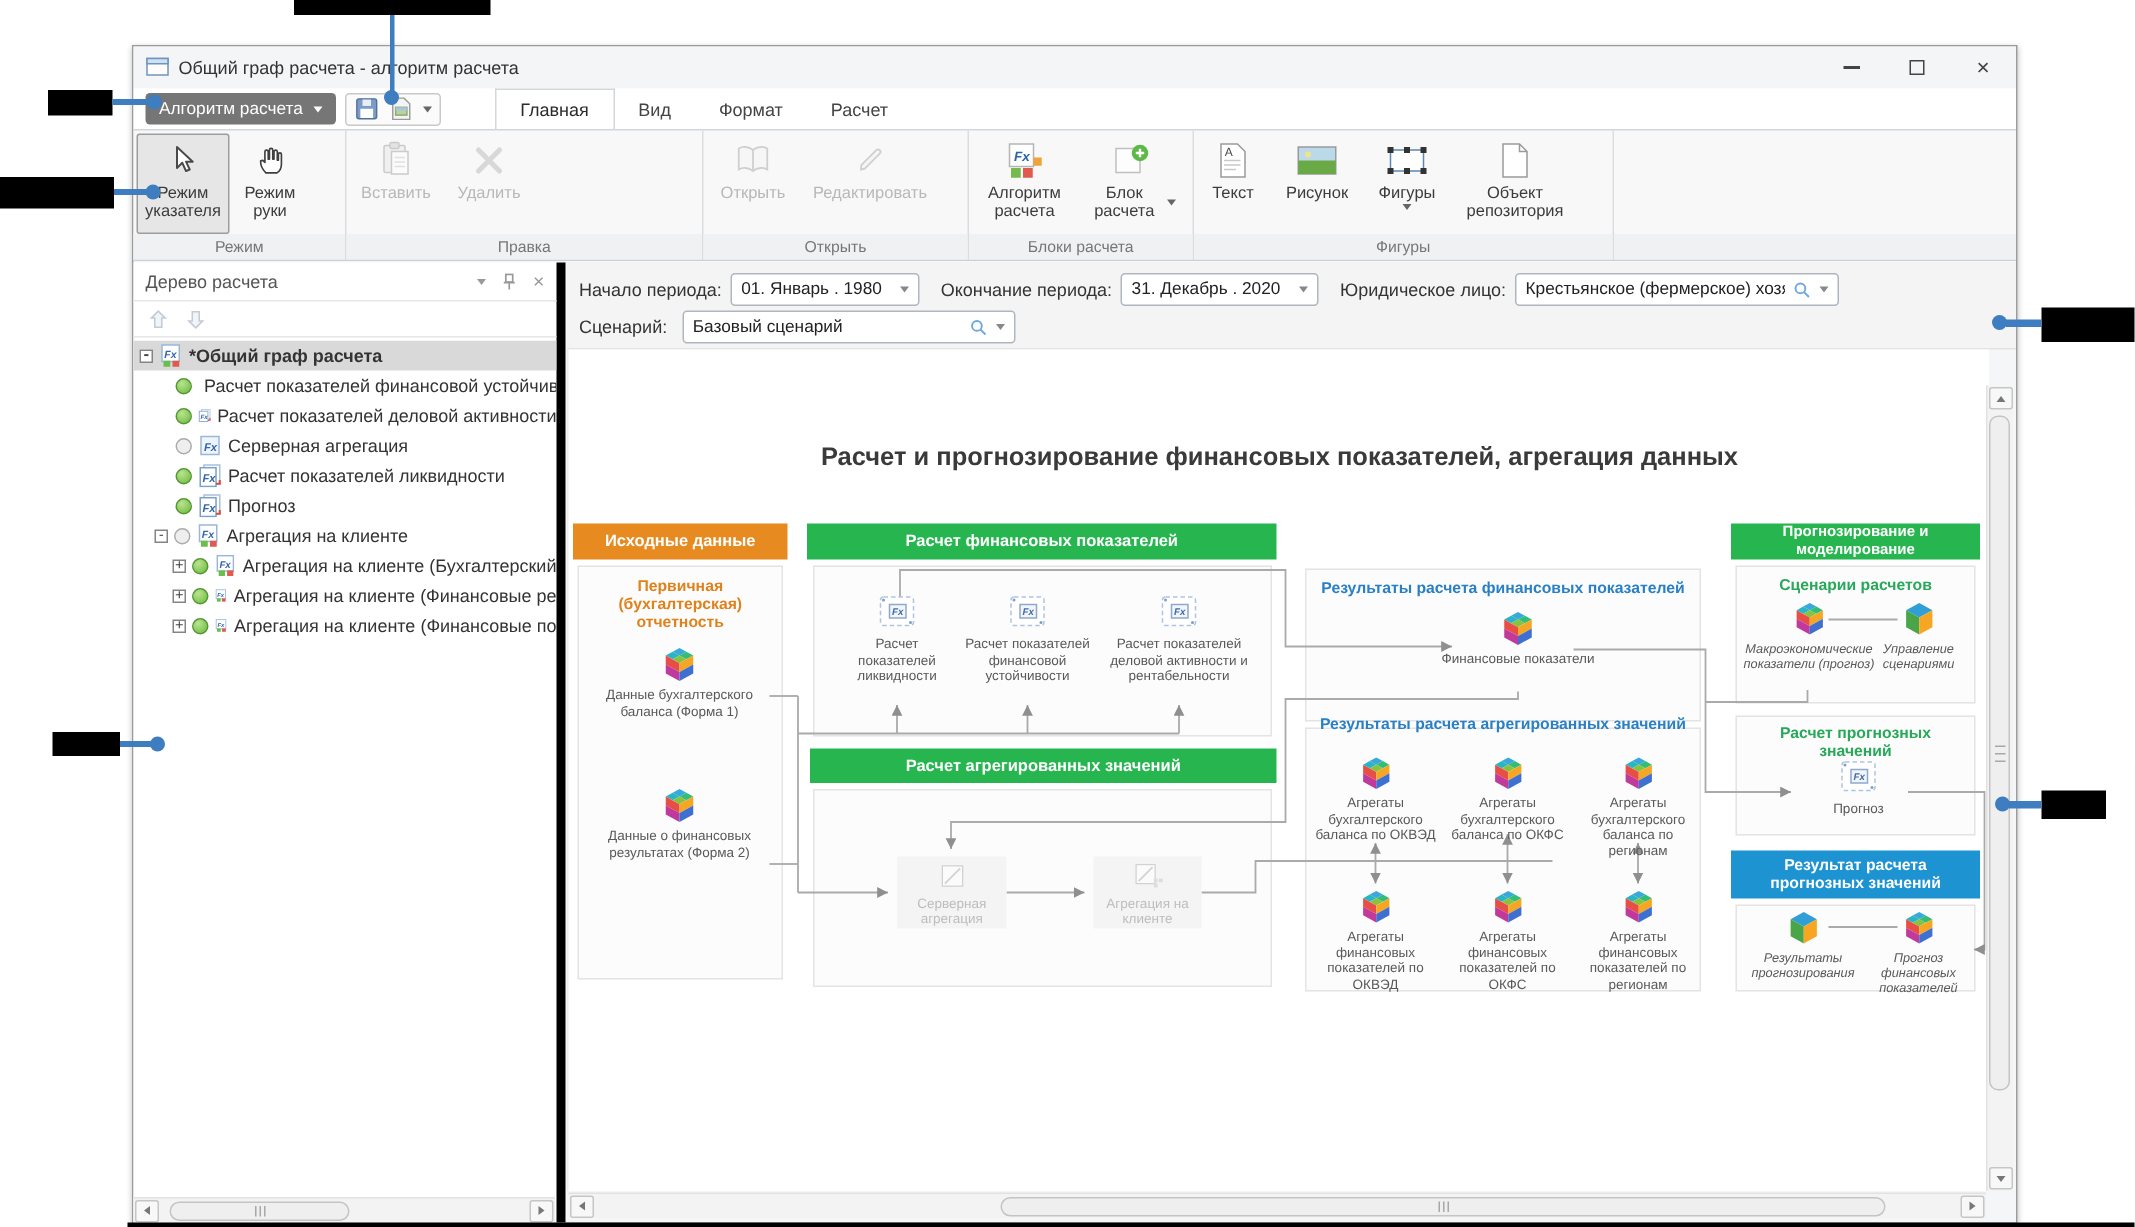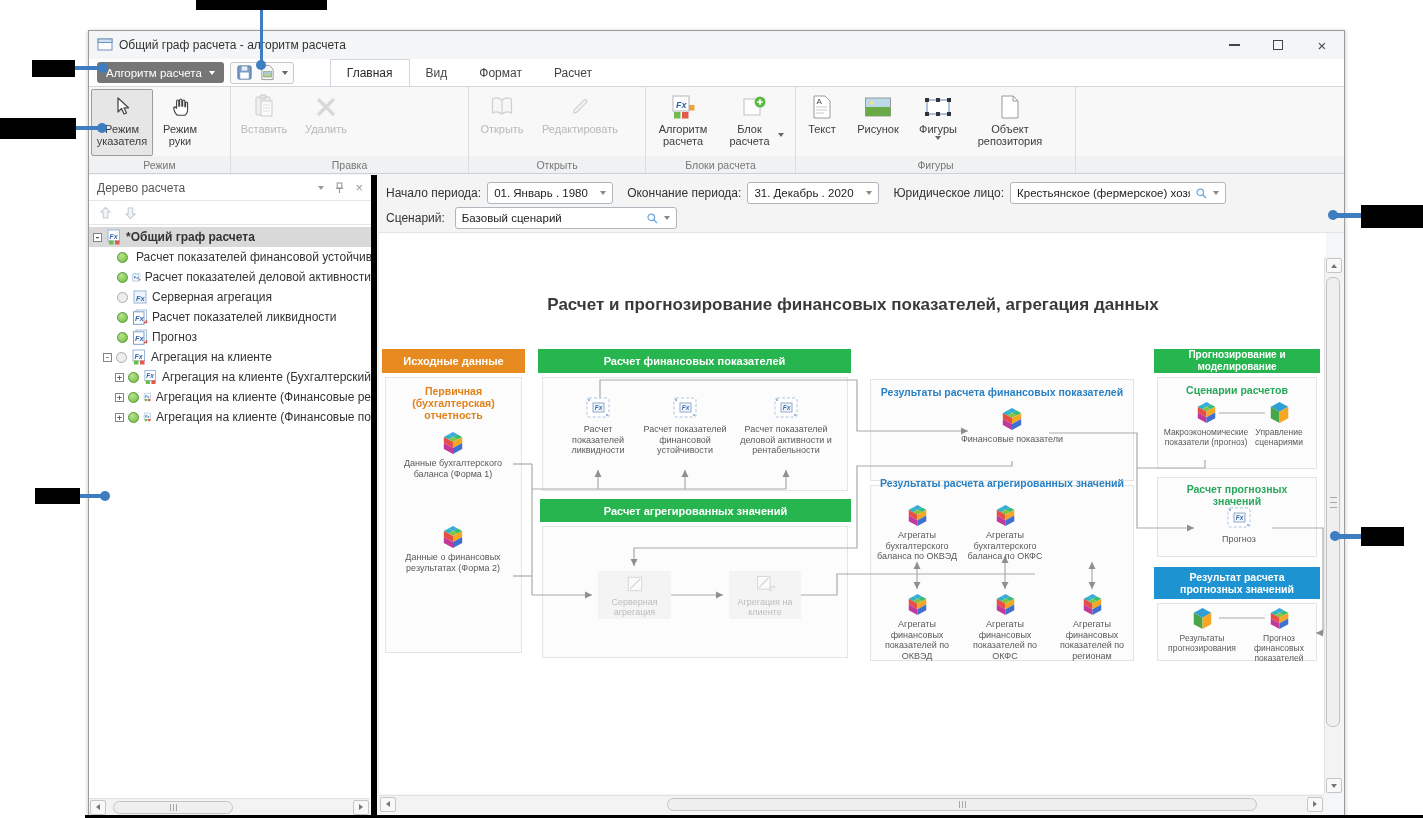--- a/index.html
+++ b/index.html
@@ -95,21 +95,21 @@
   .dg-title { position:absolute; left:60px; top:62px; width:828px; text-align:center;
     font-size:17px; font-weight:bold; color:#3a3a3a; }
   .colhdr { position:absolute; color:#fff; font-weight:bold; font-size:11px; text-align:center;
     display:flex; align-items:center; justify-content:center; line-height:12px; z-index:2; }
   .hdr-orange { background:#E78A20; } .hdr-green { background:#27B550; } .hdr-blue { background:#1D93D2; }
   .card { position:absolute; background:#fcfcfc; border:1px solid #e4e4e4; z-index:0; }
   .subt { position:absolute; font-size:10.5px; font-weight:bold; text-align:center; z-index:2; }
   .st-orange { color:#e0821c; } .st-blue { color:#2980c4; } .st-green { color:#27a85a; }
   .dnode { position:absolute; display:flex; flex-direction:column; align-items:center; text-align:center;
     font-size:9px; line-height:10.5px; color:#595959; z-index:2; gap:3px; }
-  .dnode.small { font-size:8.5px; line-height:10px; }
+  .dnode.small { font-size:8.5px; line-height:10px;font-style:italic; }
   .gnode { position:absolute; background:#f4f4f4; display:flex; flex-direction:column; align-items:center;
     justify-content:center; text-align:center; font-size:9px; line-height:10.5px; color:#bdbdbd; z-index:2; gap:2px; }
   .wires { position:absolute; left:0; top:0; z-index:1; pointer-events:none; }
 
   
   .redact { position:absolute; background:#000; z-index:50; }
   .ann-dot { position:absolute; width:10px; height:10px; border-radius:50%; background:#3E7DBF; z-index:51; }
   .ann-line { position:absolute; background:#3E7DBF; z-index:51; }
   svg text { font-family:"Liberation Sans","DejaVu Sans",sans-serif; }
 </style>
@@ -648,20 +648,26 @@
           <use href="#cubeM"></use>
         </svg>
       <span>Агрегаты бухгалтерского баланса по ОКВЭД</span>
     </div>
     <div class="dnode" style="left:584px;top:271px;width:84px">
       <svg width="21" height="23">
           <use href="#cubeM"></use>
         </svg>
       <span>Агрегаты бухгалтерского баланса по ОКФС</span>
     </div>
+    <div class="dnode" style="left:671px;top:271px;width:84px">
+      <svg width="21" height="23">
+          <use href="#cubeM"></use>
+        </svg>
+      <span>Агрегаты бухгалтерского баланса по регионам</span>
+    </div>
     <div class="dnode" style="left:496px;top:360px;width:84px">
       <svg width="21" height="23">
           <use href="#cubeM"></use>
         </svg>
       <span>Агрегаты финансовых показателей по ОКВЭД</span>
     </div>
     <div class="dnode" style="left:584px;top:360px;width:84px">
       <svg width="21" height="23">
           <use href="#cubeM"></use>
         </svg>

